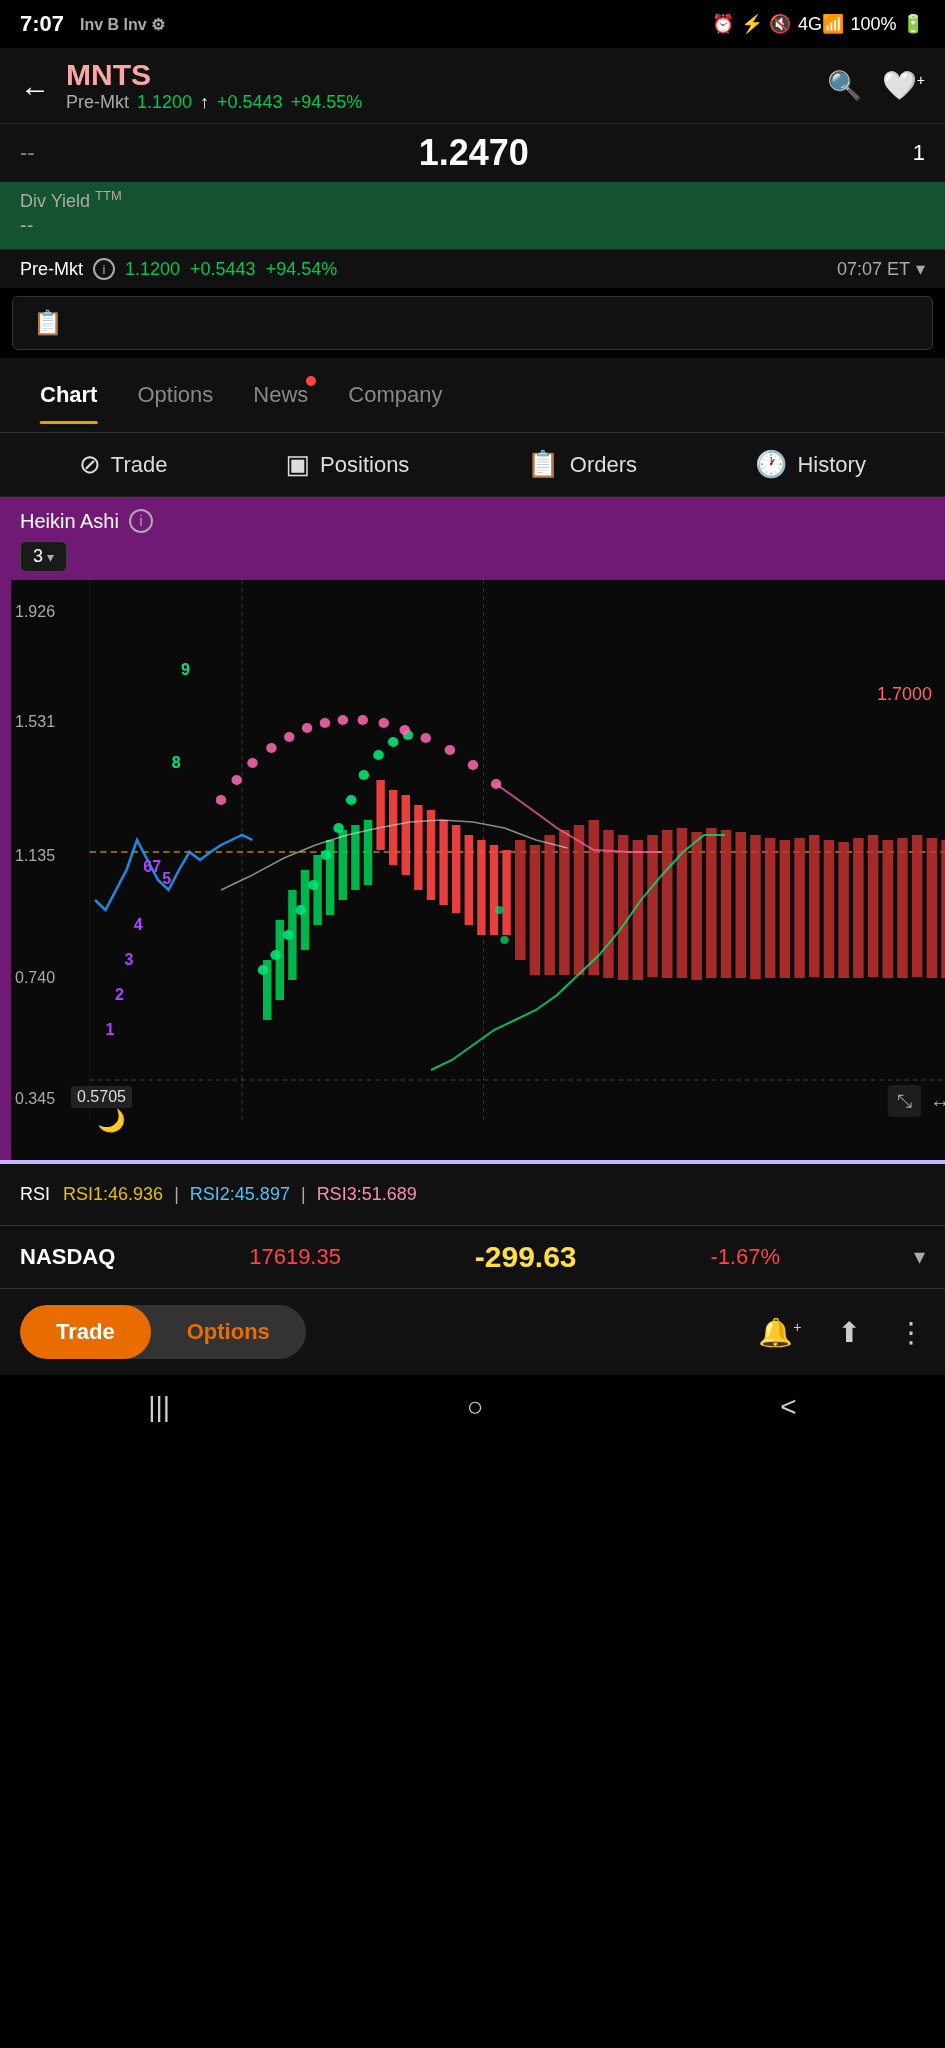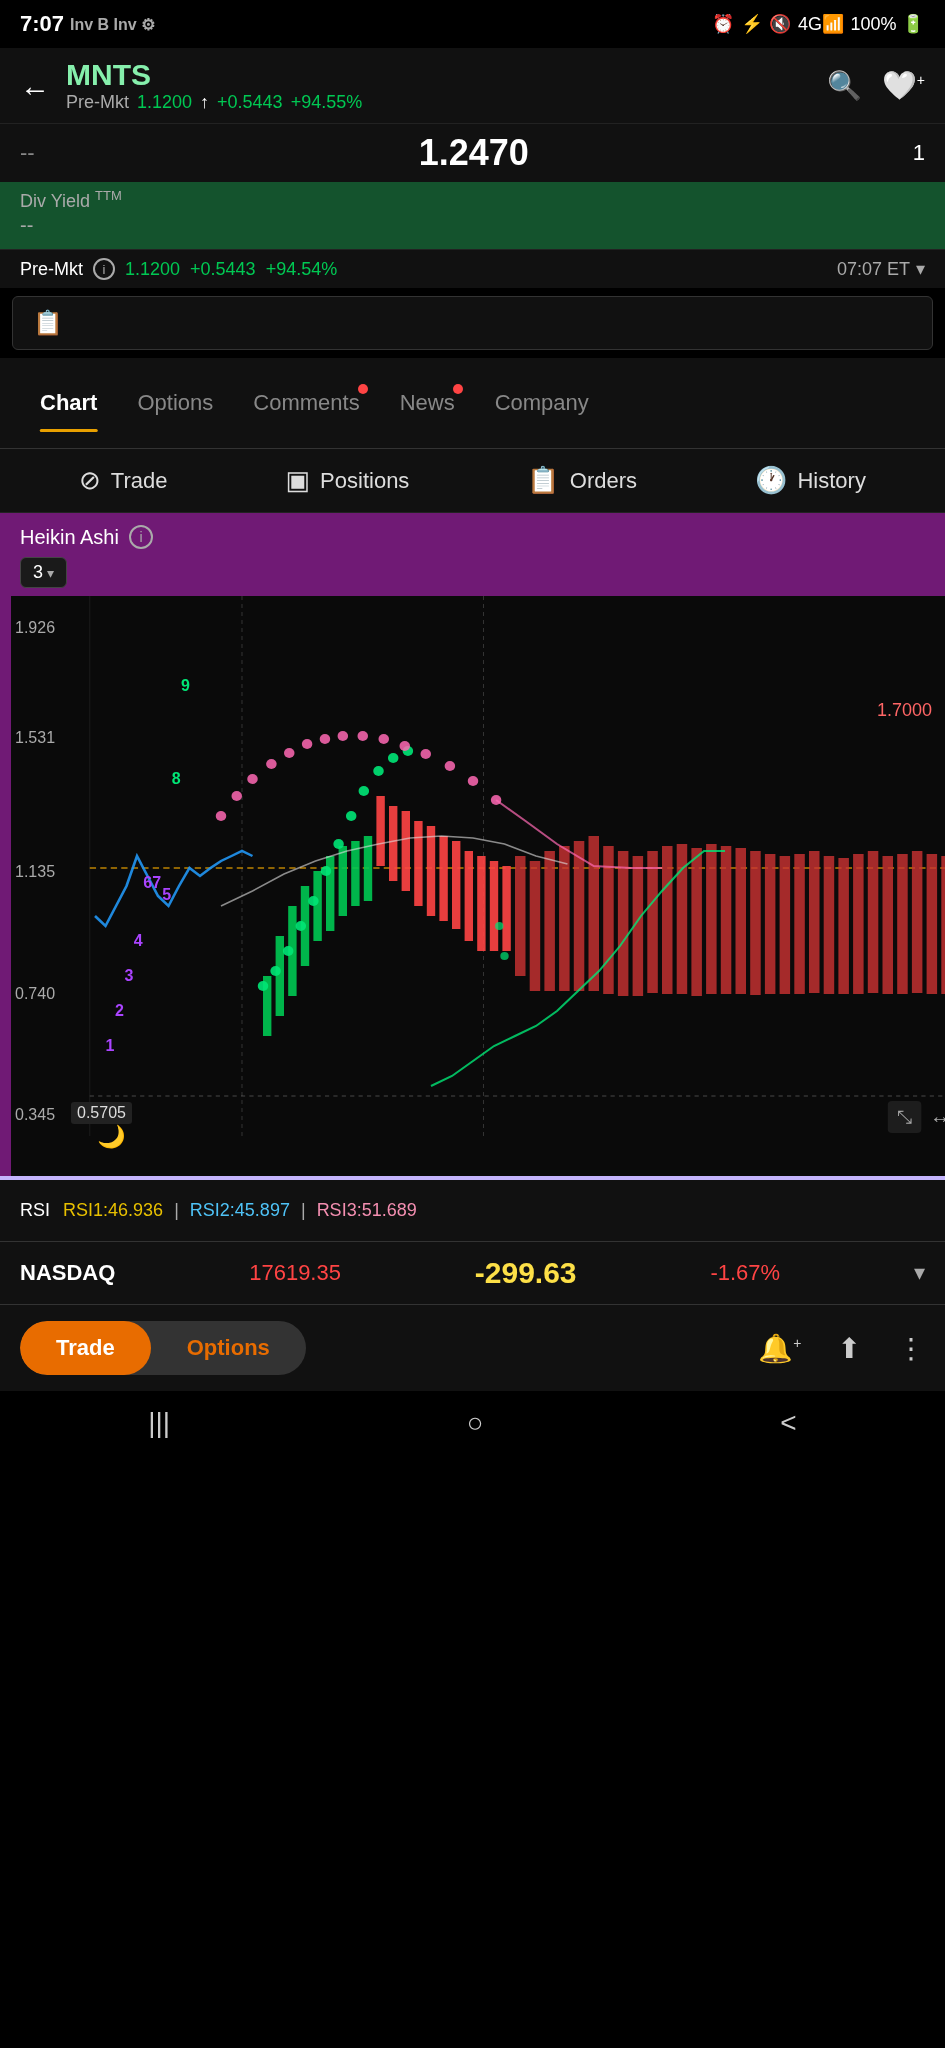--- a/index.html
+++ b/index.html
@@ -18,21 +18,21 @@
       display: flex;
       justify-content: space-between;
       align-items: center;
       padding: 8px 20px;
       background: #000;
       height: 48px;
     }
     .status-left {
       display: flex;
       align-items: center;
-      gap: 6px;
+      gap: 16px;
       font-size: 22px;
       font-weight: 700;
     }
     .status-right {
       display: flex;
       align-items: center;
       gap: 6px;
       font-size: 18px;
     }
 
@@ -49,21 +49,21 @@
       color: #fff;
       margin-right: 16px;
       cursor: pointer;
     }
     .header-title {
       flex: 1;
     }
     .ticker-name {
       font-size: 30px;
       font-weight: 700;
-      color: #86efac;
+      color: #fca5a5;
     }
     .pre-mkt-line {
       display: flex;
       align-items: center;
       gap: 8px;
       font-size: 18px;
     }
     .pre-mkt-label { color: #aaa; }
     .price-green { color: #00c853; }
     .header-actions {
@@ -155,21 +155,21 @@
     }
     .news-text {
       font-size: 18px;
       color: #ccc;
     }
 
     
     .tab-bar {
       display: flex;
       align-items: center;
-      padding: 16px 20px;
+      padding: 8px 20px;
       background: #111;
       border-bottom: 1px solid #333;
       margin-top: 6px;
     }
     .tab-item {
       padding: 16px 20px;
       font-size: 22px;
       color: #888;
       cursor: pointer;
       position: relative;
@@ -448,24 +448,20 @@
 <div class="news-banner">
   <span class="news-icon">📋</span>
 </div>
 
 <div class="tab-bar">
   <div class="tab-item active">
     <span>Chart</span>
   </div>
   <div class="tab-item">
     <span>Options</span>
-  </div>
-  <div class="tab-item" style="position:relative;">
-    <span>Comments</span>
-    <span class="tab-dot"></span>
   </div>
   <div class="tab-item" style="position:relative;">
     <span>News</span>
     <span class="tab-dot"></span>
   </div>
   <div class="tab-item">
     <span>Company</span>
   </div>
 </div>
 

